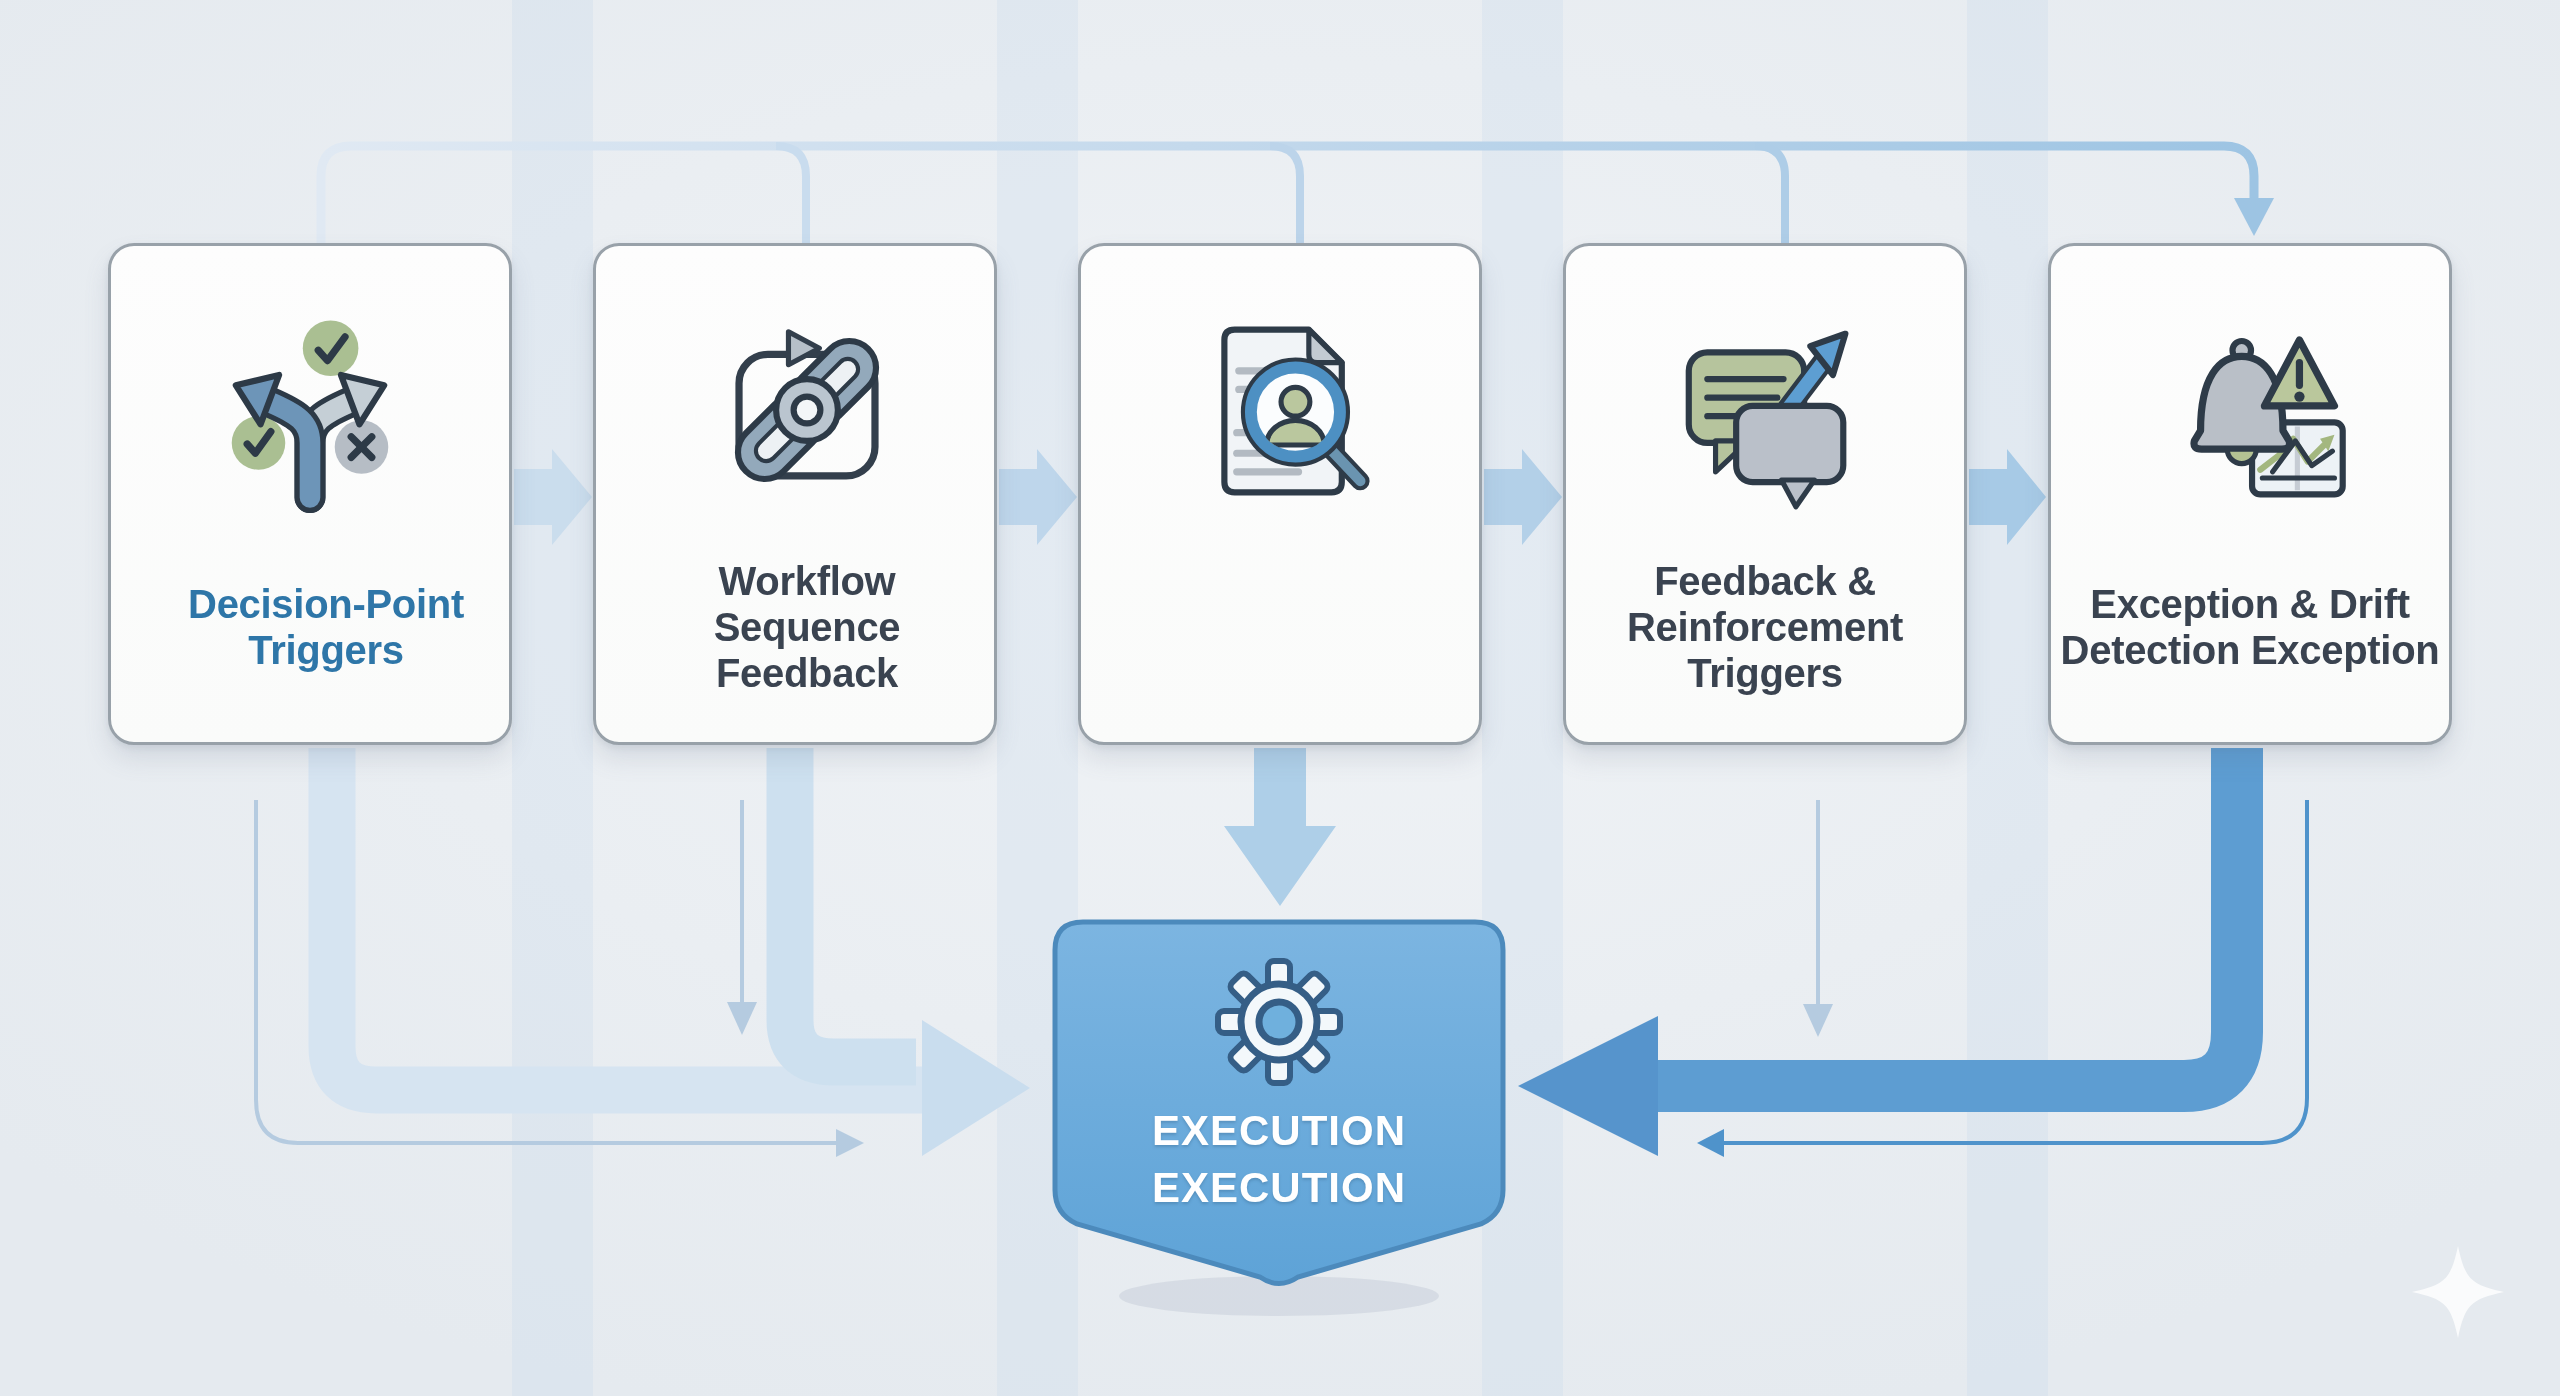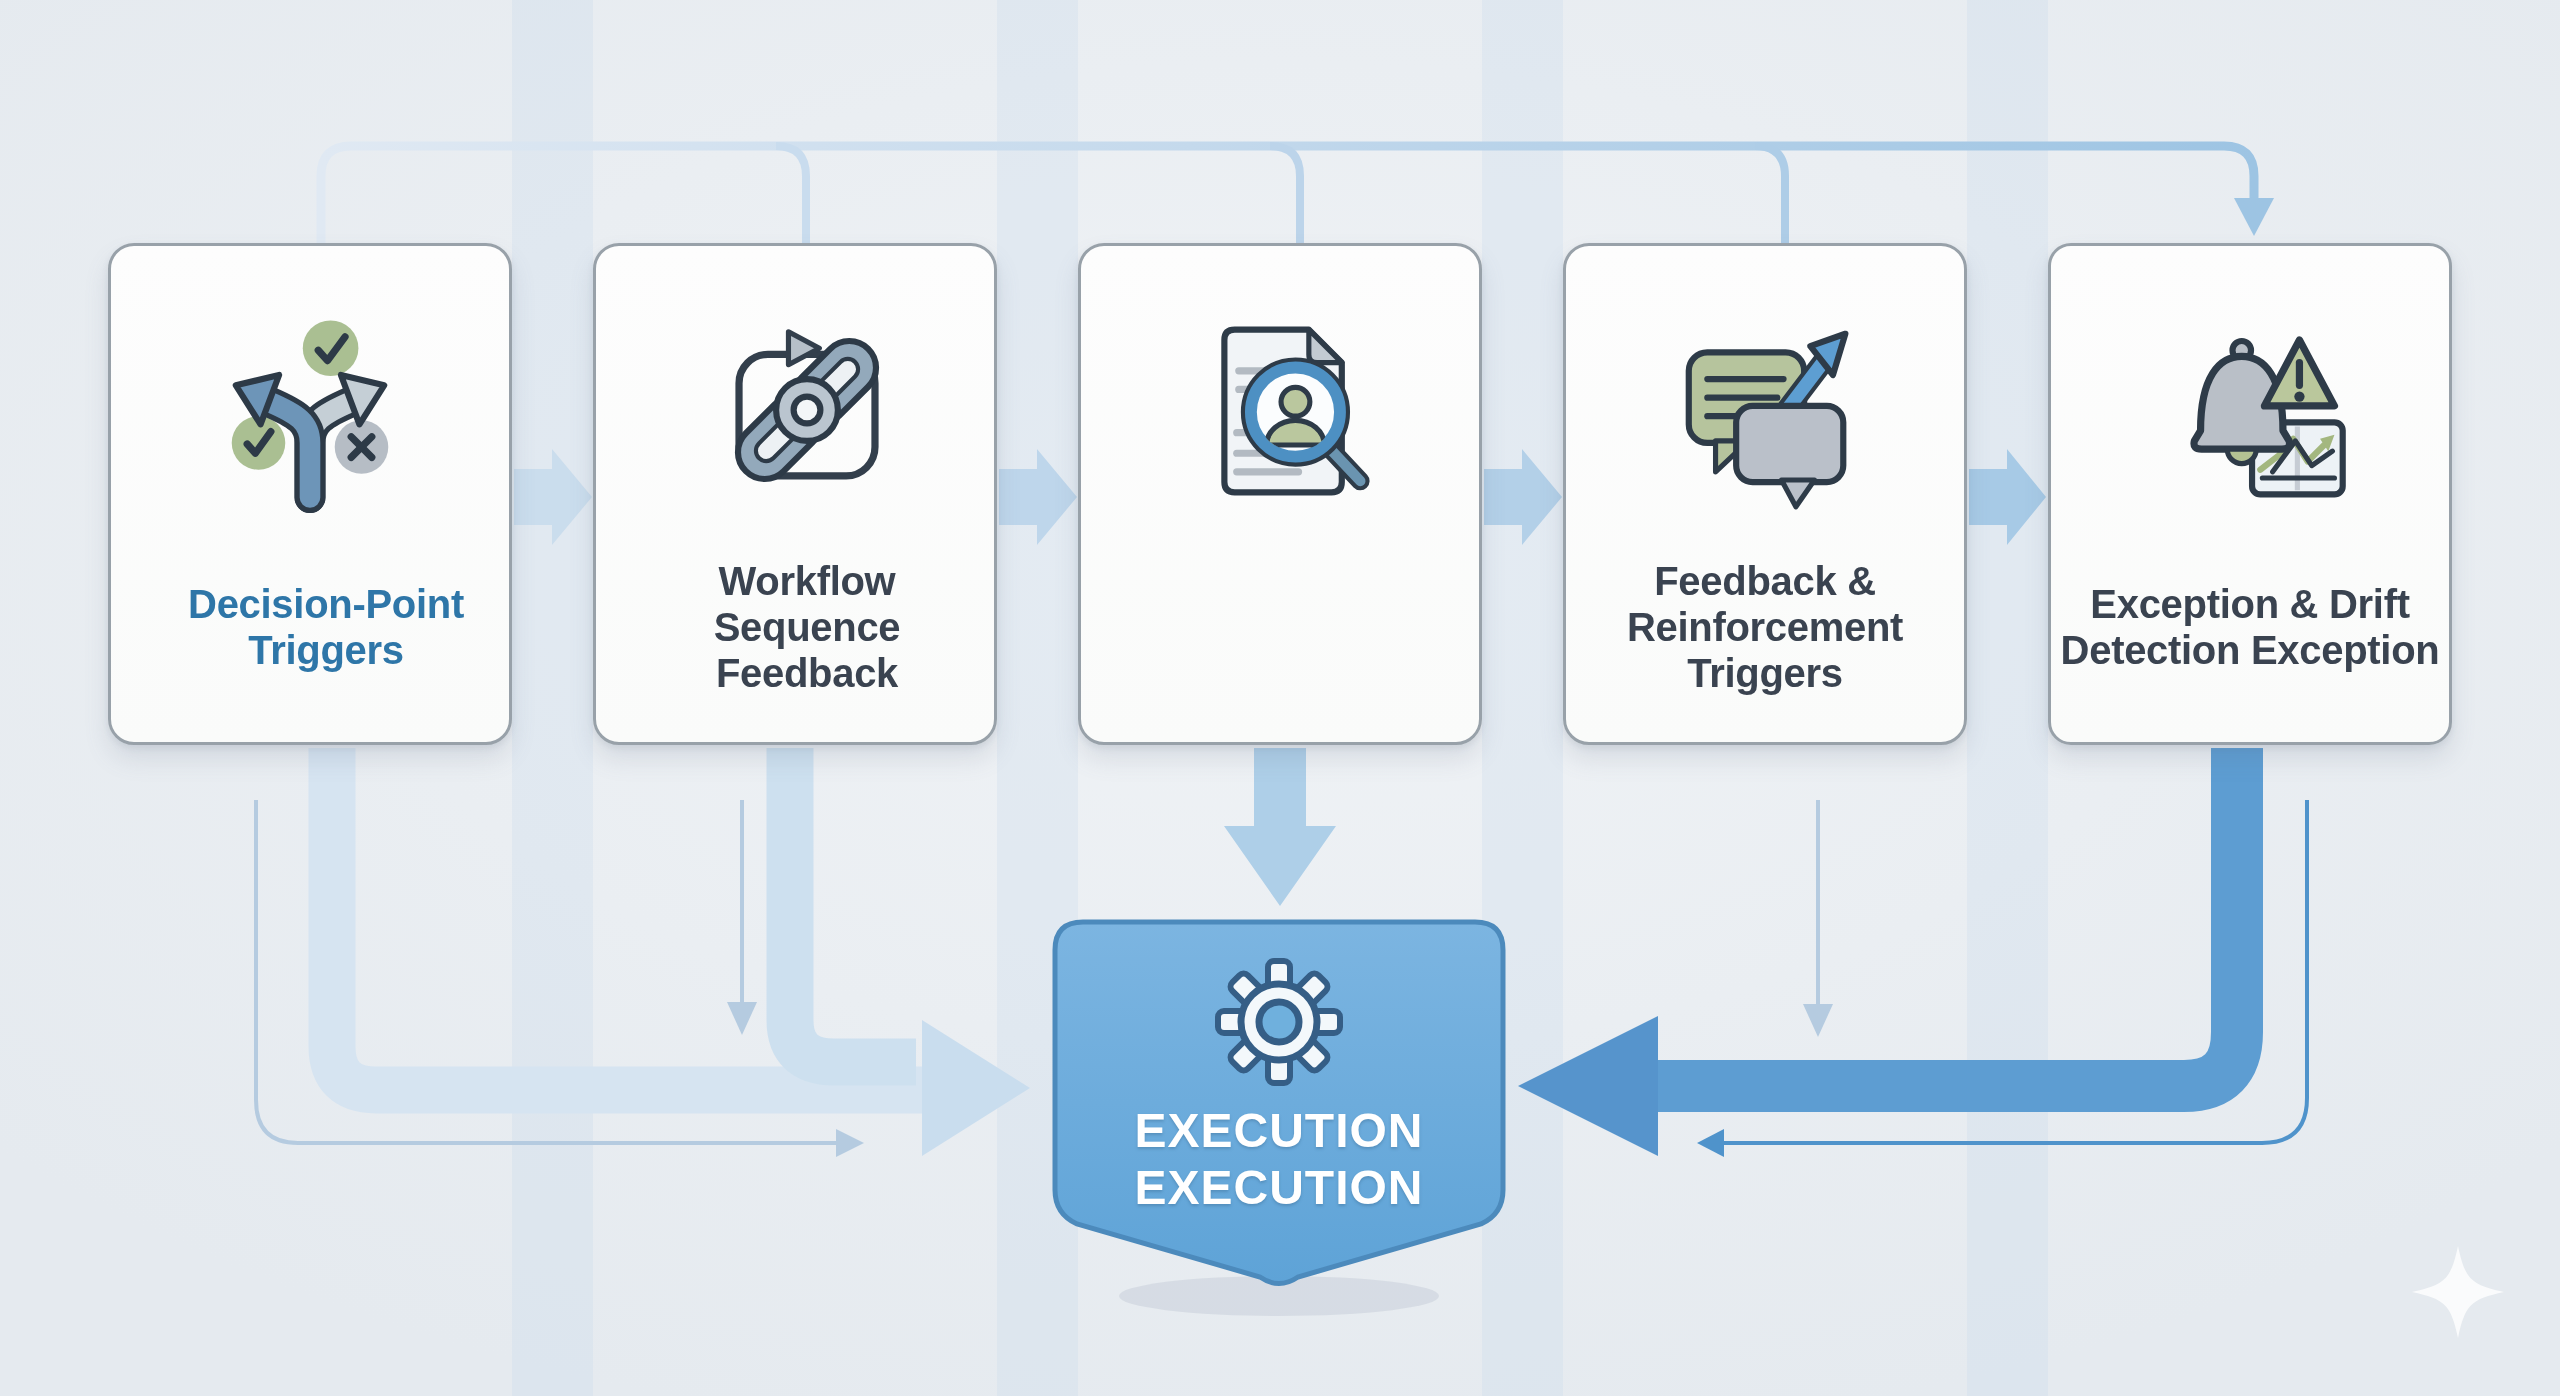--- a/index.html
+++ b/index.html
@@ -16,24 +16,24 @@
     box-shadow:0 14px 24px rgba(100,115,135,.16),0 3px 6px rgba(100,115,135,.12);
     display:flex;flex-direction:column;align-items:center;z-index:3;
   }
   .card .icon-wrap{height:300px;display:flex;align-items:center;justify-content:center;padding-top:28px;box-sizing:border-box;}
   .card .title{
     flex:1;display:flex;flex-direction:column;justify-content:center;text-align:center;
     font-weight:bold;font-size:40px;line-height:46px;color:#3a4350;letter-spacing:-0.3px;
     padding-bottom:34px;width:100%;
   }
   .card.accent .title{color:#2e76a8;padding-left:32px;}
-  #card-1{left:108px;} #card-2{left:593px;padding-left:24px;} #card-3{left:1078px;} #card-4{left:1563px;} #card-5{left:2048px;border-radius:23px;}
+  #card-1{left:108px;} #card-2{left:593px;padding-left:24px;} #card-3{left:1078px;} #card-4{left:1563px;} #card-5{left:2048px;}
   .center-label{
     position:absolute;left:1055px;top:1102px;width:448px;z-index:4;text-align:center;
-    color:#ffffff;font-weight:bold;font-size:48px;line-height:57px;letter-spacing:1px;
+    color:#ffffff;font-weight:bold;font-size:42px;line-height:57px;letter-spacing:1px;
     text-shadow:0 2px 3px rgba(52,96,134,.35);
   }
 </style>
 </head>
 <body>
 
 <div id="canvas">
 
   <svg id="wires" width="2560" height="1396" viewBox="0 0 2560 1396">
     <defs>

